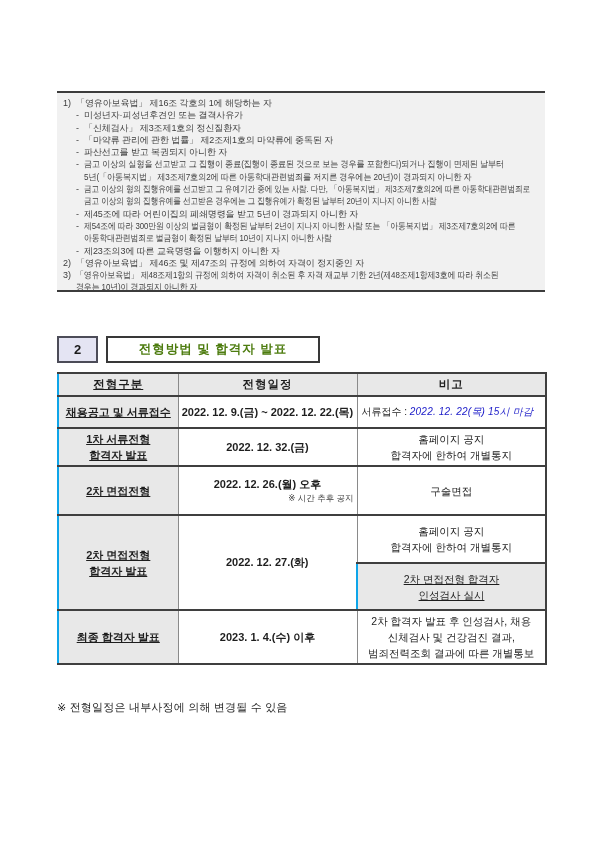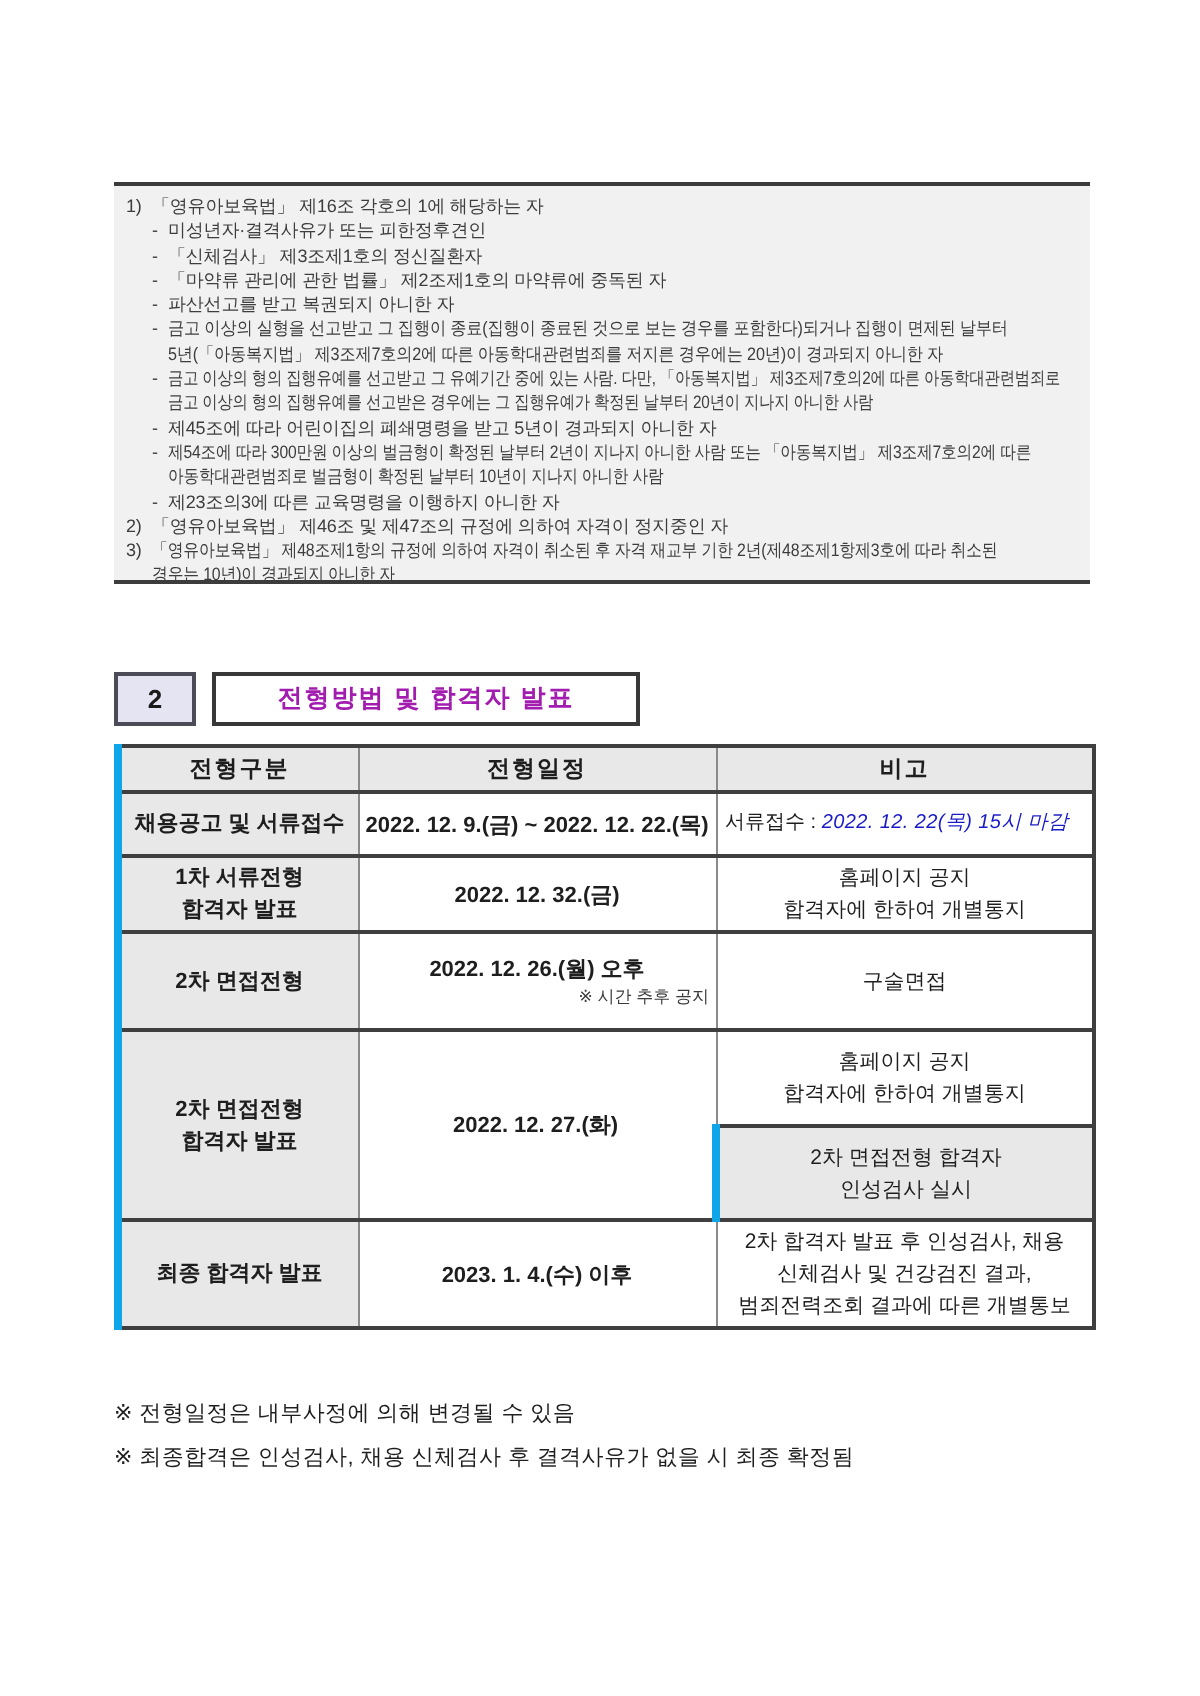--- a/index.html
+++ b/index.html
@@ -31,56 +31,56 @@
   .sec-badge{
     position:absolute;left:57px;top:336px;width:41px;height:27px;box-sizing:border-box;
     background:#e4e4f3;border:2px solid #4c4c58;
     display:flex;align-items:center;justify-content:center;
     font-size:13px;font-weight:bold;color:#1a1a1a;
   }
   .sec-title{
     position:absolute;left:106px;top:336px;width:214px;height:27px;box-sizing:border-box;
     background:#ffffff;border:2px solid #383838;
     display:flex;align-items:center;justify-content:center;
-    font-size:12.5px;font-weight:bold;color:#a21caf;letter-spacing:1px;
+    font-size:12.5px;font-weight:bold;color:#4d7c0f;letter-spacing:1px;
   }
   
   table.sched{
     position:absolute;left:57px;top:372px;width:488px;
     border-collapse:collapse;table-layout:fixed;
   }
   table.sched th,table.sched td{
     border-top:2px solid #3f3f3f;border-bottom:2px solid #3f3f3f;
     border-left:1px solid #8a8a8a;border-right:1px solid #8a8a8a;
     text-align:center;vertical-align:middle;
     white-space:pre-line;padding:2px 3px;box-sizing:border-box;
     color:#1e1e1e;
   }
-  table.sched th:first-child,table.sched td:first-child{border-left:4px solid #0ea5e9;}
+  table.sched th:first-child,table.sched td:first-child{border-left:2px solid #0ea5e9;text-decoration:underline;}
   table.sched th:last-child,table.sched td:last-child{border-right:2px solid #3f3f3f;}
   table.sched th{background:#e8e8e8;font-size:11.5px;font-weight:bold;letter-spacing:1px;}
   td.c1{background:#e8e8e8;font-size:11px;font-weight:bold;line-height:16px;}
   td.c2{font-size:11px;font-weight:bold;}
   td.c3{font-size:10.5px;font-weight:normal;line-height:16px;}
   td.c3.gray{background:#e8e8e8;}
   td.c3.notecell{text-align:left;padding-left:4px;font-size:10px;}
   .hl{font-weight:normal;font-style:italic;letter-spacing:0.2px;}
   .date-sub{font-size:8.5px;font-weight:normal;color:#3a3a3a;margin-top:1px;text-align:right;}
   
   .footnotes{
     position:absolute;left:57px;top:697px;width:500px;
     font-size:11px;color:#1f1f1f;line-height:21.5px;letter-spacing:0.2px;
   }
 </style>
 </head>
 <body>
 
 <div class="elig-box">
   <div class="li n"><span class="pfx">1)</span><span class="txt">「영유아보육법」 제16조 각호의 1에 해당하는 자</span></div>
-  <div class="li d"><span class="pfx">-</span><span class="txt">미성년자·결격사유가 또는 피한정후견인</span></div>
+  <div class="li d"><span class="pfx">-</span><span class="txt">미성년자·피성년후견인 또는 결격사유가</span></div>
   <div class="li d"><span class="pfx">-</span><span class="txt">「신체검사」 제3조제1호의 정신질환자</span></div>
   <div class="li d"><span class="pfx">-</span><span class="txt">「마약류 관리에 관한 법률」 제2조제1호의 마약류에 중독된 자</span></div>
   <div class="li d"><span class="pfx">-</span><span class="txt">파산선고를 받고 복권되지 아니한 자</span></div>
   <div class="li d"><span class="pfx">-</span><span class="txt sx90">금고 이상의 실형을 선고받고 그 집행이 종료(집행이 종료된 것으로 보는 경우를 포함한다)되거나 집행이 면제된 날부터
 5년(「아동복지법」 제3조제7호의2에 따른 아동학대관련범죄를 저지른 경우에는 20년)이 경과되지 아니한 자</span></div>
   <div class="li d"><span class="pfx">-</span><span class="txt sx85">금고 이상의 형의 집행유예를 선고받고 그 유예기간 중에 있는 사람. 다만, 「아동복지법」 제3조제7호의2에 따른 아동학대관련범죄로
 금고 이상의 형의 집행유예를 선고받은 경우에는 그 집행유예가 확정된 날부터 20년이 지나지 아니한 사람</span></div>
   <div class="li d"><span class="pfx">-</span><span class="txt">제45조에 따라 어린이집의 폐쇄명령을 받고 5년이 경과되지 아니한 자</span></div>
   <div class="li d"><span class="pfx">-</span><span class="txt sx87">제54조에 따라 300만원 이상의 벌금형이 확정된 날부터 2년이 지나지 아니한 사람 또는 「아동복지법」 제3조제7호의2에 따른
 아동학대관련범죄로 벌금형이 확정된 날부터 10년이 지나지 아니한 사람</span></div>
@@ -142,14 +142,13 @@
     <td class="c2">2023. 1. 4.(수) 이후</td>
     <td class="c3">2차 합격자 발표 후 인성검사, 채용
 신체검사 및 건강검진 결과,
 범죄전력조회 결과에 따른 개별통보</td>
   </tr>
 </tbody>
   </table>
 
 <div class="footnotes">
   <div>※ 전형일정은 내부사정에 의해 변경될 수 있음</div>
-  <div>※ 최종합격은 인성검사, 채용 신체검사 후 결격사유가 없을 시 최종 확정됨</div>
 </div>
 
 </body></html>

